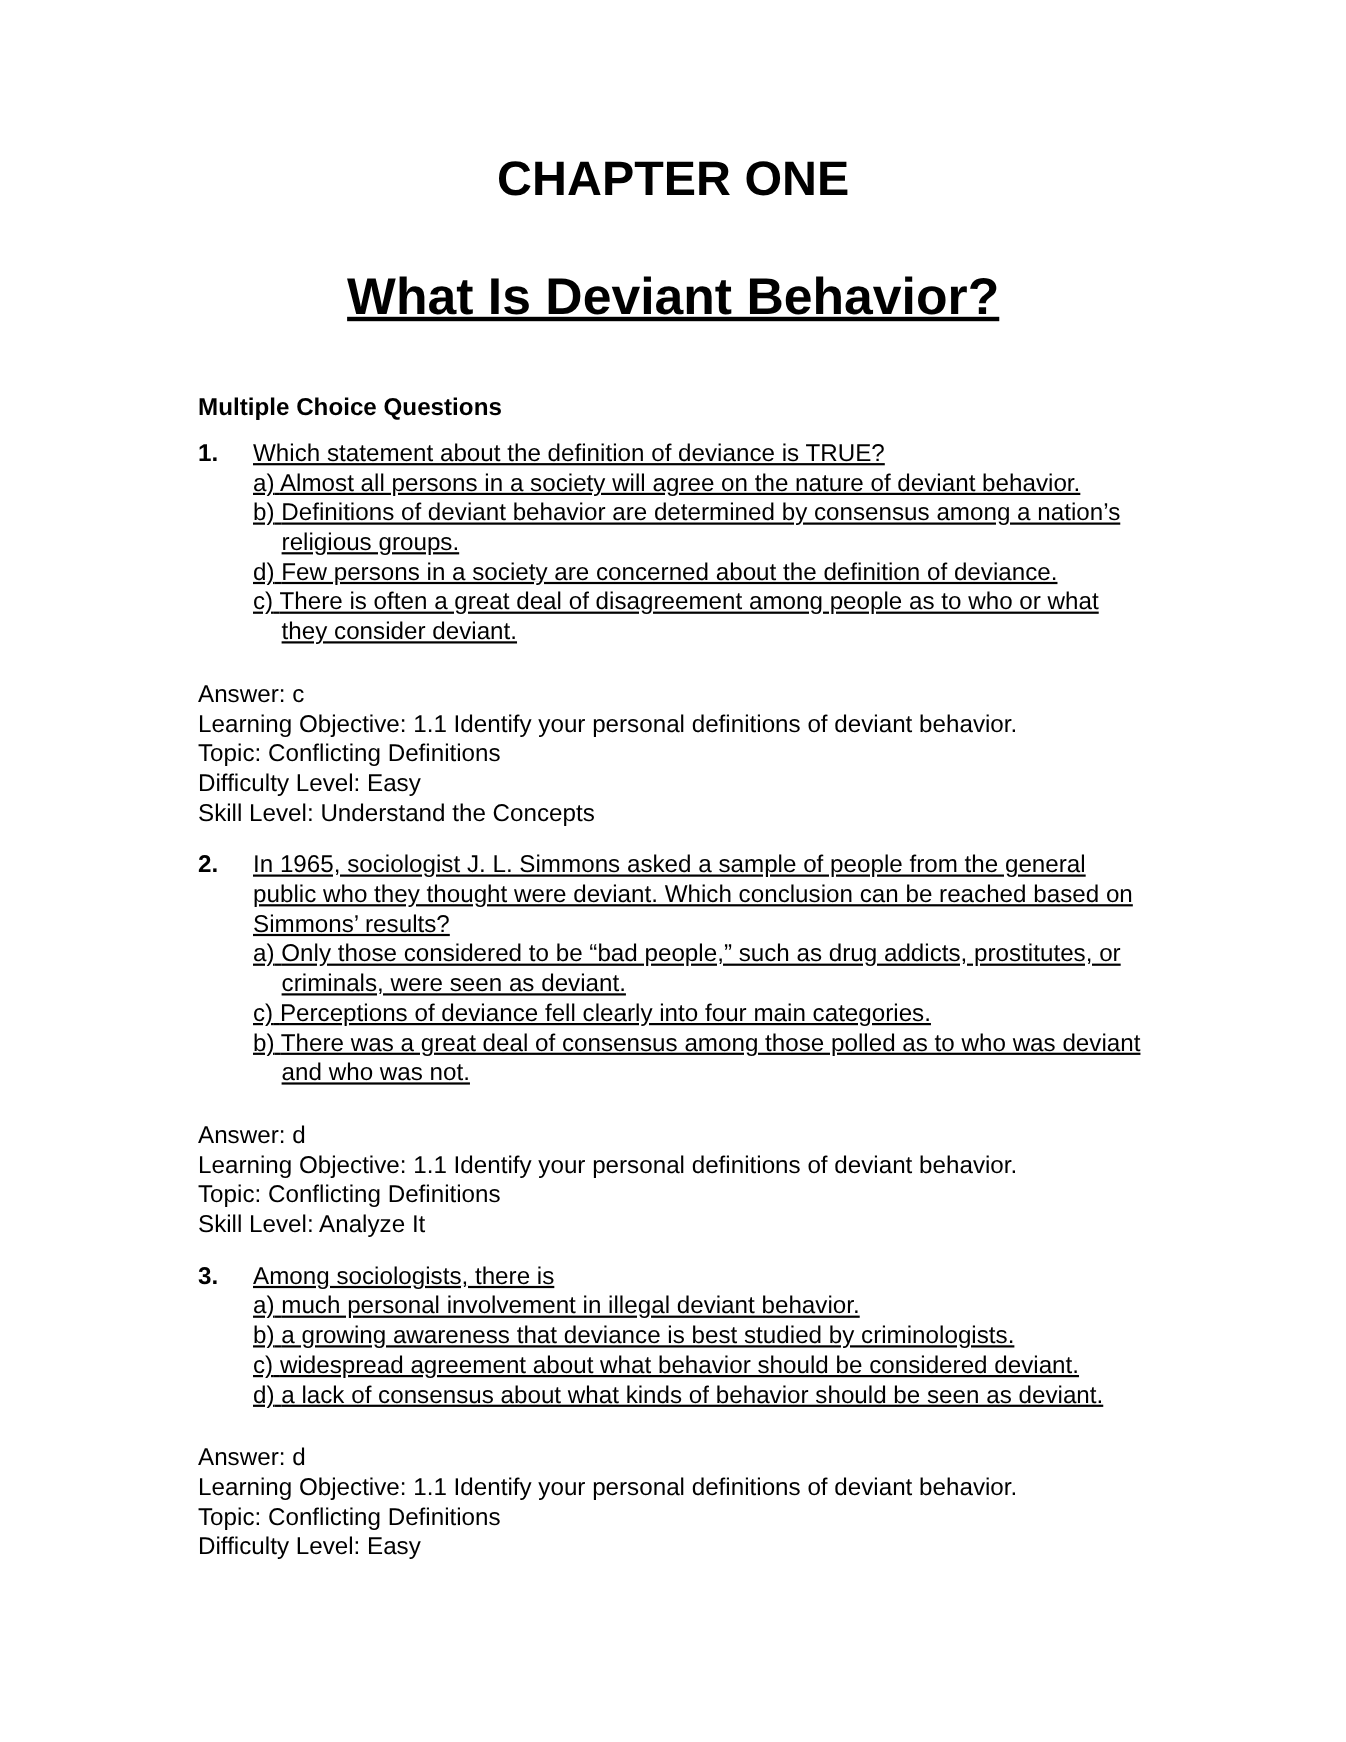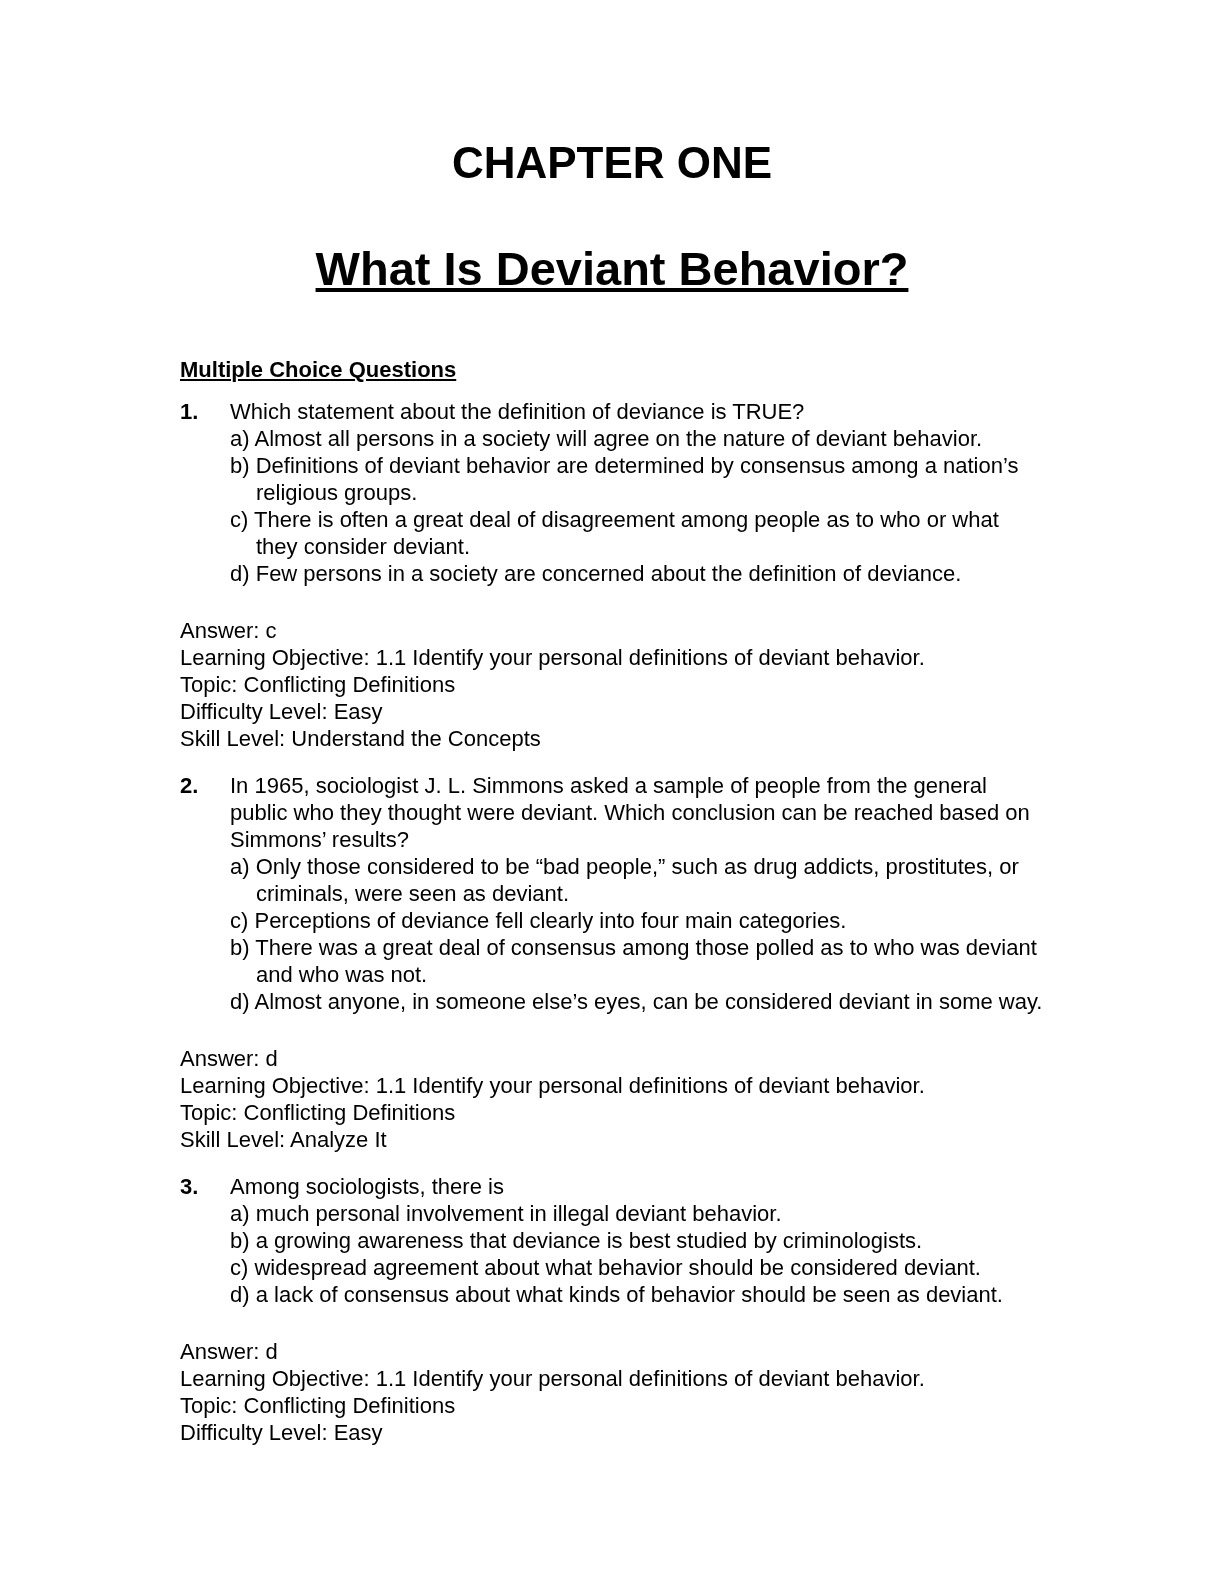--- a/index.html
+++ b/index.html
@@ -34,36 +34,36 @@
     line-height: 1.2;
     font-weight: bold;
     text-align: center;
     text-decoration: underline;
   }
   .section-heading {
     margin: 59px 0 0 0;
     font-size: 22px;
     line-height: 27px;
     font-weight: bold;
-    text-decoration: underline;
   }
   .question {
     display: flex;
     margin-top: 15px;
   }
   .question + .answer-block { margin-top: 30px; }
   .answer-block + .question { margin-top: 20px; }
   .qnum {
     width: 50px;
     flex: 0 0 50px;
     font-weight: bold;
   }
   .qbody {
     width: 814px;
     flex: 0 0 814px;
+    text-decoration: underline;
   }
   .option {
     padding-left: 26px;
     text-indent: -26px;
   }
   .answer-block div {
     width: 864px;
   }
 </style>
 </head>
@@ -75,40 +75,39 @@
     <h1 class="chapter-title">CHAPTER ONE</h1>
     <h2 class="doc-subtitle">What Is Deviant Behavior?</h2>
     <h3 class="section-heading">Multiple Choice Questions</h3>
 
     <div class="question">
       <div class="qnum">1.</div>
       <div class="qbody">
         <div class="stem">Which statement about the definition of deviance is TRUE?</div>
         <div class="option"><span>a)</span> <span>Almost all persons in a society will agree on the nature of deviant behavior.</span></div>
         <div class="option"><span>b)</span> <span>Definitions of deviant behavior are determined by consensus among a nation’s religious groups.</span></div>
+        <div class="option"><span>d)</span> <span>Few persons in a society are concerned about the definition of deviance.</span></div>
         <div class="option"><span>c)</span> <span>There is often a great deal of disagreement among people as to who or what they consider deviant.</span></div>
-        <div class="option"><span>d)</span> <span>Few persons in a society are concerned about the definition of deviance.</span></div>
       </div>
     </div>
     <div class="answer-block">
       <div>Answer: c</div>
       <div>Learning Objective: 1.1 Identify your personal definitions of deviant behavior.</div>
       <div>Topic: Conflicting Definitions</div>
       <div>Difficulty Level: Easy</div>
       <div>Skill Level: Understand the Concepts</div>
     </div>
 
     <div class="question">
       <div class="qnum">2.</div>
       <div class="qbody">
         <div class="stem">In 1965, sociologist J. L. Simmons asked a sample of people from the general public who they thought were deviant. Which conclusion can be reached based on Simmons’ results?</div>
         <div class="option"><span>a)</span> <span>Only those considered to be “bad people,” such as drug addicts, prostitutes, or criminals, were seen as deviant.</span></div>
         <div class="option"><span>c)</span> <span>Perceptions of deviance fell clearly into four main categories.</span></div>
         <div class="option"><span>b)</span> <span>There was a great deal of consensus among those polled as to who was deviant and who was not.</span></div>
-        <div class="option"><span>d)</span> <span>Almost anyone, in someone else’s eyes, can be considered deviant in some way.</span></div>
       </div>
     </div>
     <div class="answer-block">
       <div>Answer: d</div>
       <div>Learning Objective: 1.1 Identify your personal definitions of deviant behavior.</div>
       <div>Topic: Conflicting Definitions</div>
       <div>Skill Level: Analyze It</div>
     </div>
 
     <div class="question">

